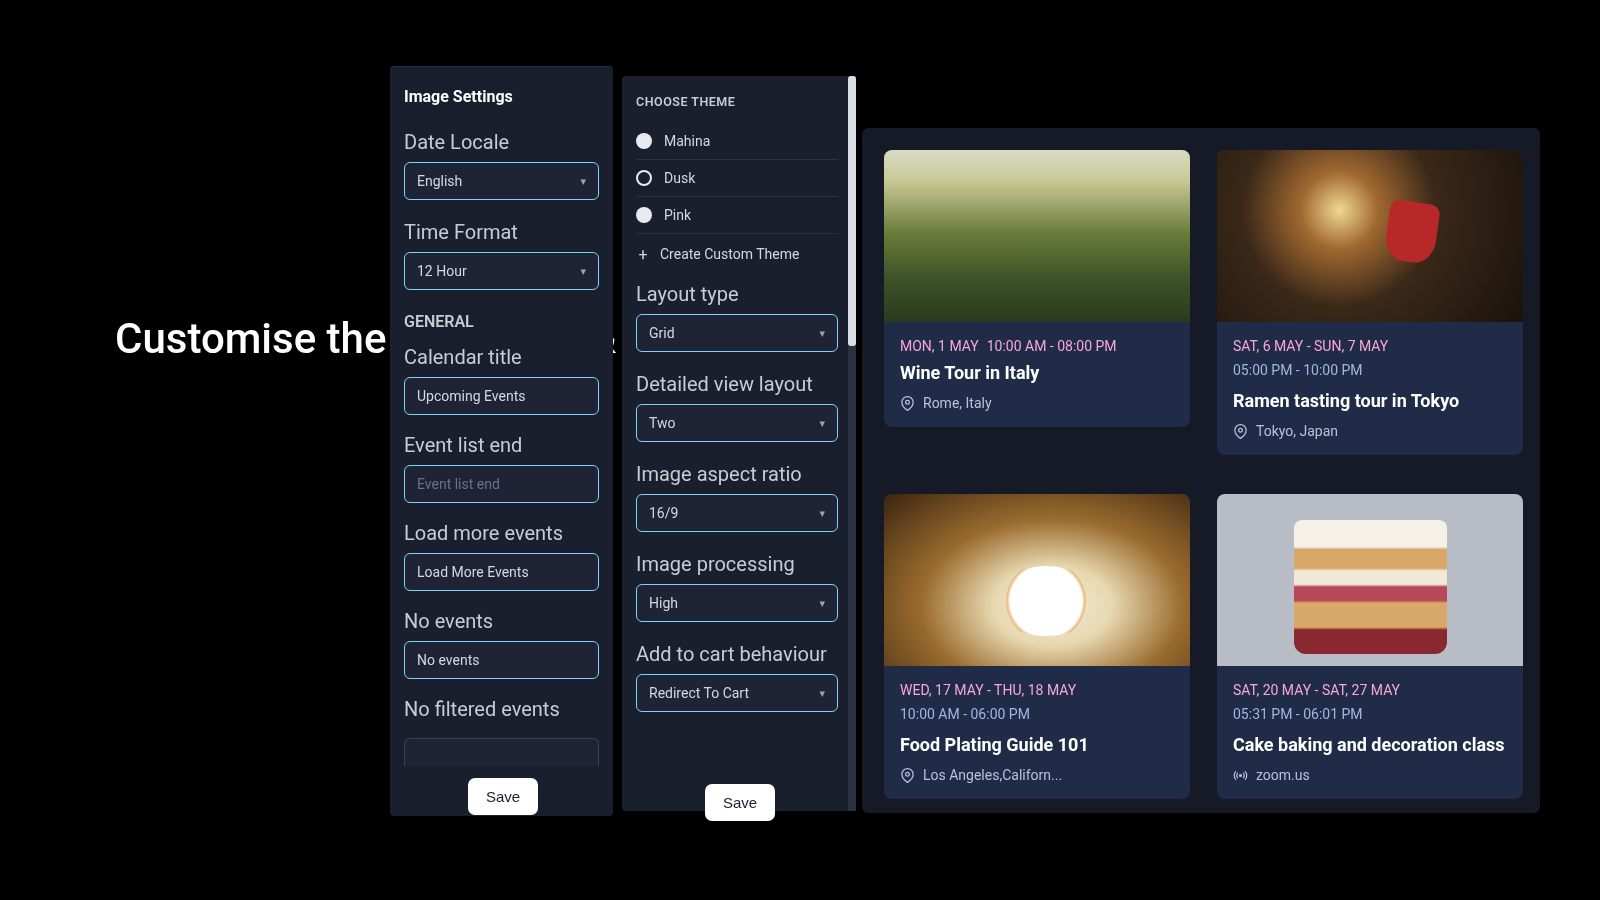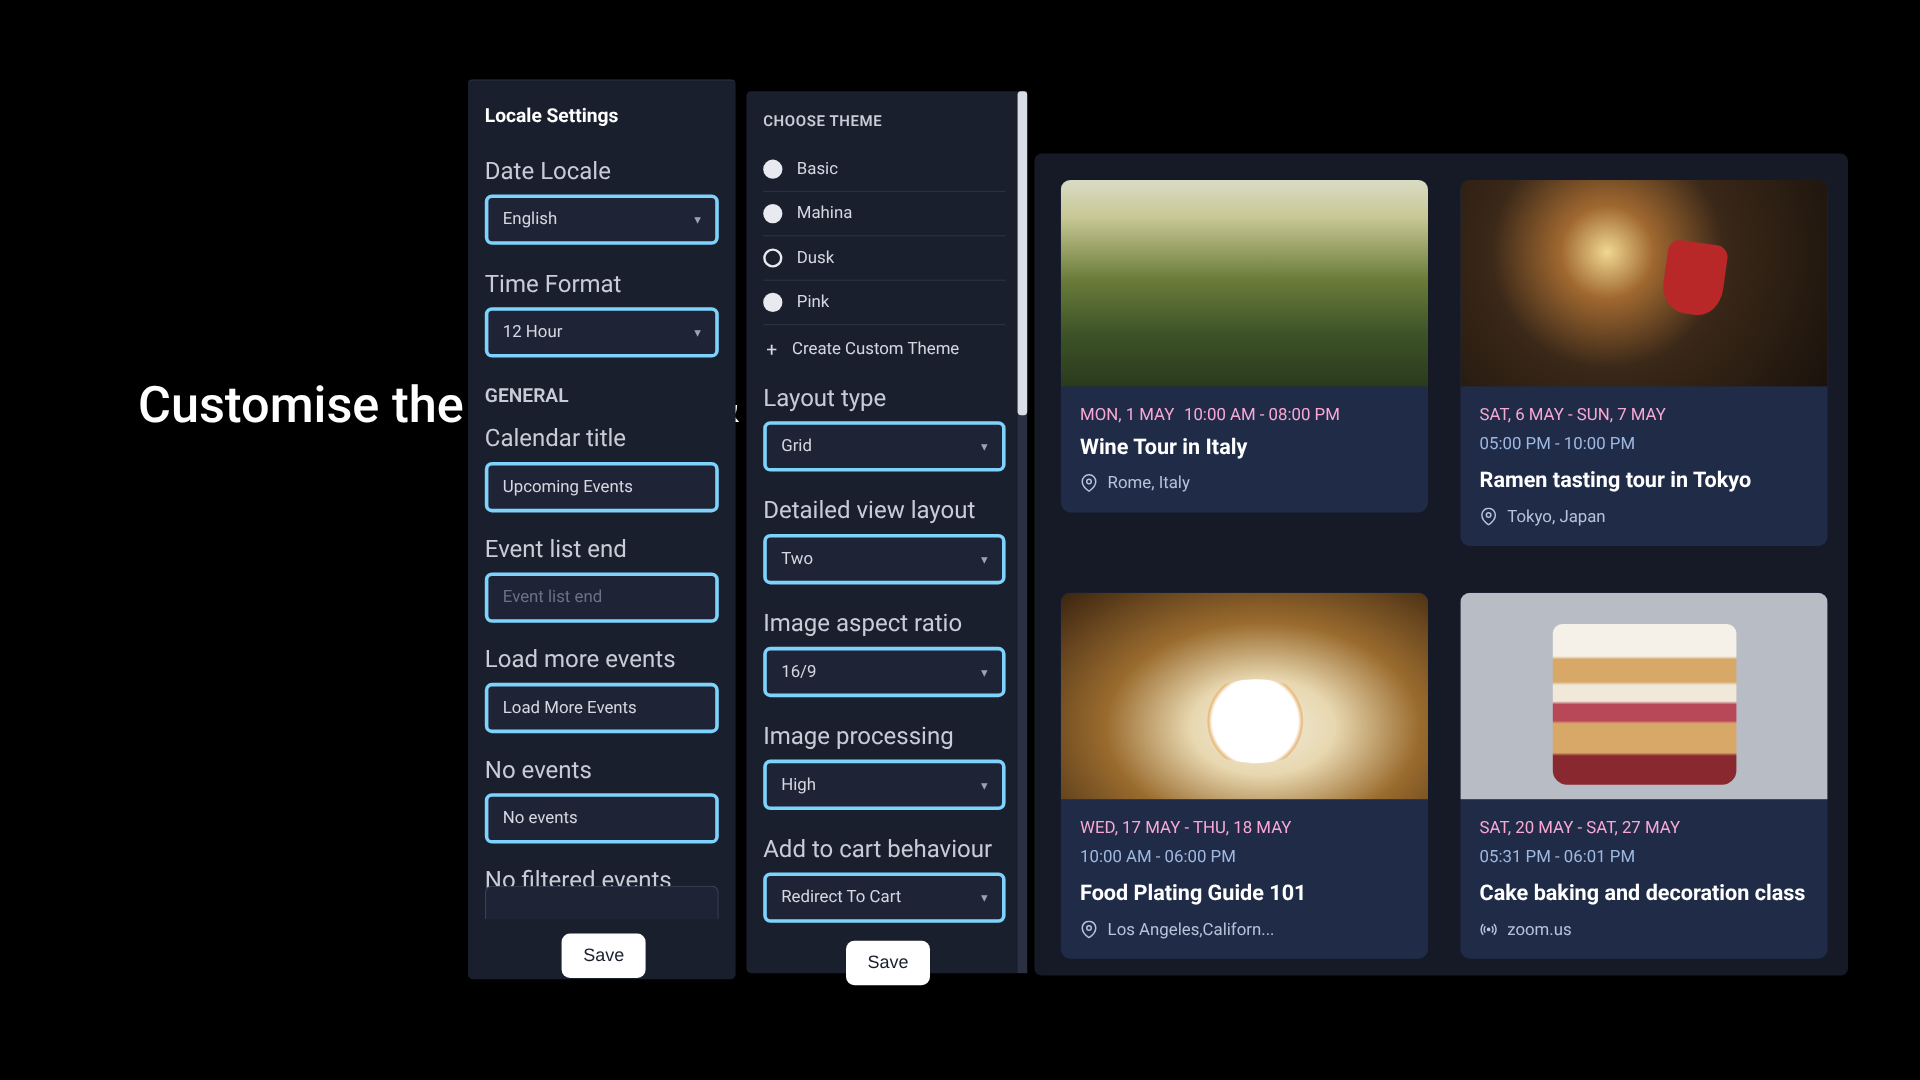--- a/index.html
+++ b/index.html
@@ -80,21 +80,21 @@
 }
 .sub-cap {
   font-size: 16px;
   font-weight: 600;
   color: #c8ccd6;
   margin: 22px 0 14px 0;
 }
 .select-box, .input-box {
   width: 100%;
   background: #1e2436;
-  border: 3px solid #7dd3fc;
+  border: 1px solid #7dd3fc;
   border-radius: 6px;
   padding: 10px 12px;
   color: #d4d8e0;
   font-size: 14px;
   display: flex;
   justify-content: space-between;
   align-items: center;
   margin-bottom: 20px;
 }
 .input-box { margin-bottom: 18px; }
@@ -196,21 +196,21 @@
 .card-date .t2 { margin-left: 8px; }
 .card-time2 { font-size: 14px; color: #9fb8e0; margin-bottom: 12px; }
 .card-title {
   font-size: 18px;
   font-weight: 700;
   color: #fff;
   margin-bottom: 12px;
 }
 .card-loc {
   display: flex;
-  align-items: flex-start;
+  align-items: flex-end;
   gap: 8px;
   font-size: 14px;
   color: #b8c2d8;
 }
 .loc-icon {
   width: 15px;
   height: 15px;
 }
 .c1 { left: 884px; top: 150px; }
 .c2 { left: 1217px; top: 150px; }
@@ -260,21 +260,21 @@
 .broadcast-icon{
   width:15px;height:15px;
 }
 </style>
 </head>
 <body>
 
 <div class="headline">Customise the apps look &amp; language</div>
 
 <div class="panel panel-locale">
-  <div class="section-title">Locale Settings</div>
+  <div class="section-title">Image Settings</div>
 
   <label class="field-label">Date Locale</label>
   <div class="select-box">
     <span>English</span>
     <span class="chev">▾</span>
   </div>
 
   <label class="field-label">Time Format</label>
   <div class="select-box">
     <span>12 Hour</span>
@@ -305,24 +305,20 @@
 
   <label class="field-label">No filtered events</label>
   <div class="cutoff"></div>
 </div>
 
 <button class="save-btn save-locale">Save</button>
 
 <div class="panel panel-theme">
   <div class="section-cap">CHOOSE THEME</div>
 
-  <div class="radio-row">
-    <span class="radio-dot"></span>
-    <span class="radio-label">Basic</span>
-  </div>
   <div class="radio-row">
     <span class="radio-dot"></span>
     <span class="radio-label">Mahina</span>
   </div>
   <div class="radio-row">
     <span class="radio-dot hollow"></span>
     <span class="radio-label">Dusk</span>
   </div>
   <div class="radio-row">
     <span class="radio-dot"></span>

